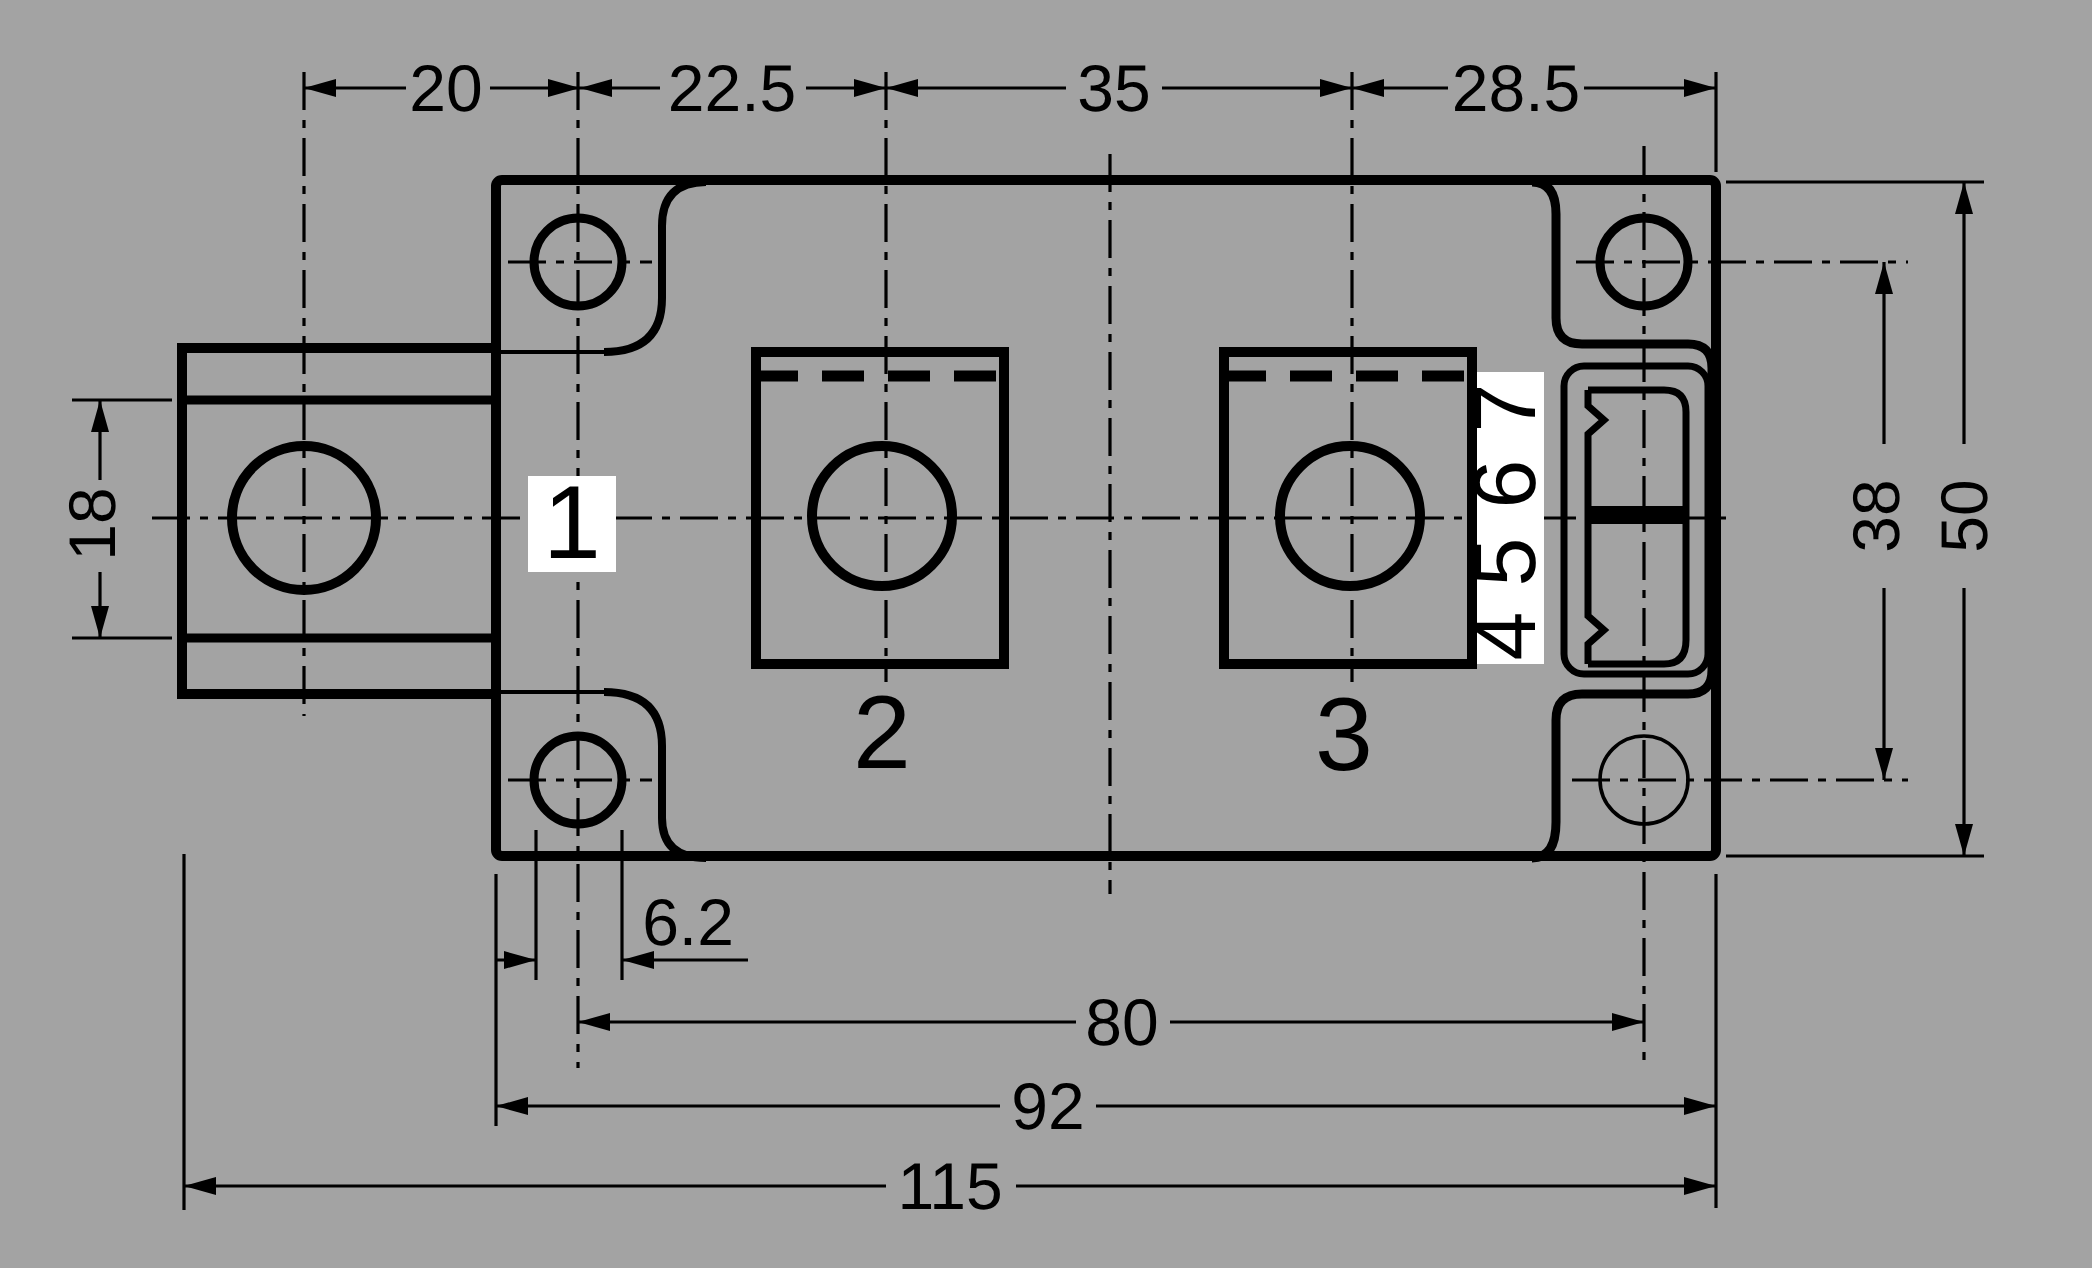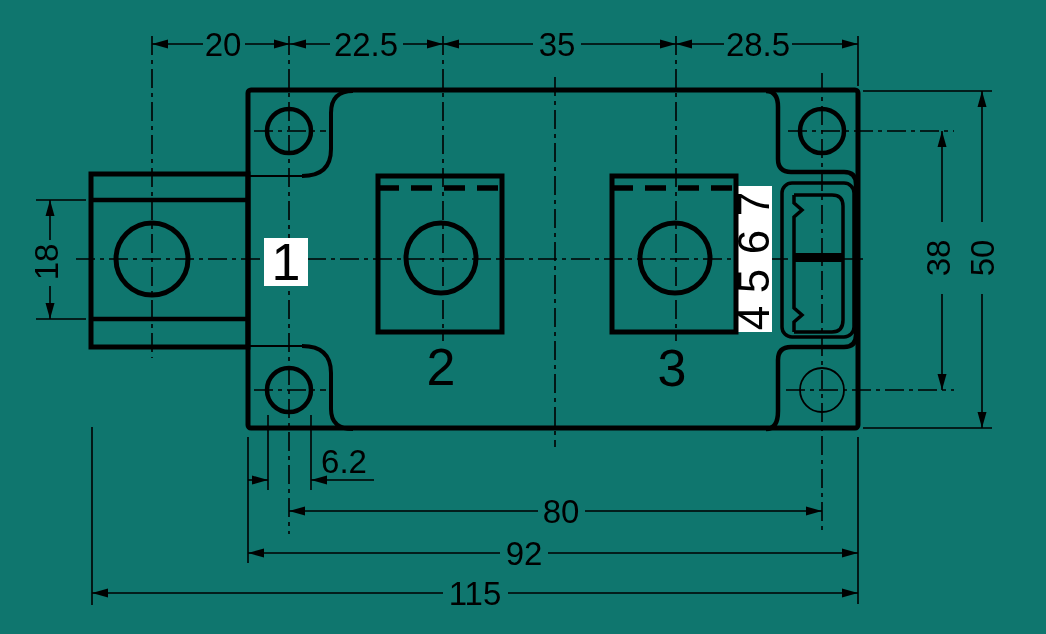--- a/index.html
+++ b/index.html
@@ -1,16 +1,16 @@
 <!DOCTYPE html>
 <html><head>
 <meta charset="utf-8">
 <style>
   html,body{margin:0;padding:0;background:#ffffff;}
-  .canvas{position:relative;width:1046px;height:634px;background:#0f766e;overflow:hidden;}
+  .canvas{position:relative;width:1046px;height:634px;background:#a3a3a3;overflow:hidden;}
   svg{display:block;}
   text{font-family:"Liberation Sans","DejaVu Sans",sans-serif;fill:#000000;}
   .dim-text{font-size:33px;}
   .label-text{font-size:52px;}
   .pin-text{font-size:44px;}
   .thick{stroke:#000000;stroke-width:5;fill:none;}
   .cover{stroke:#000000;stroke-width:4;fill:none;}
   .mid{stroke:#000000;stroke-width:4.5;fill:none;}
   .inner{stroke:#000000;stroke-width:3.5;fill:none;}
   .thin{stroke:#000000;stroke-width:1.6;fill:none;}

